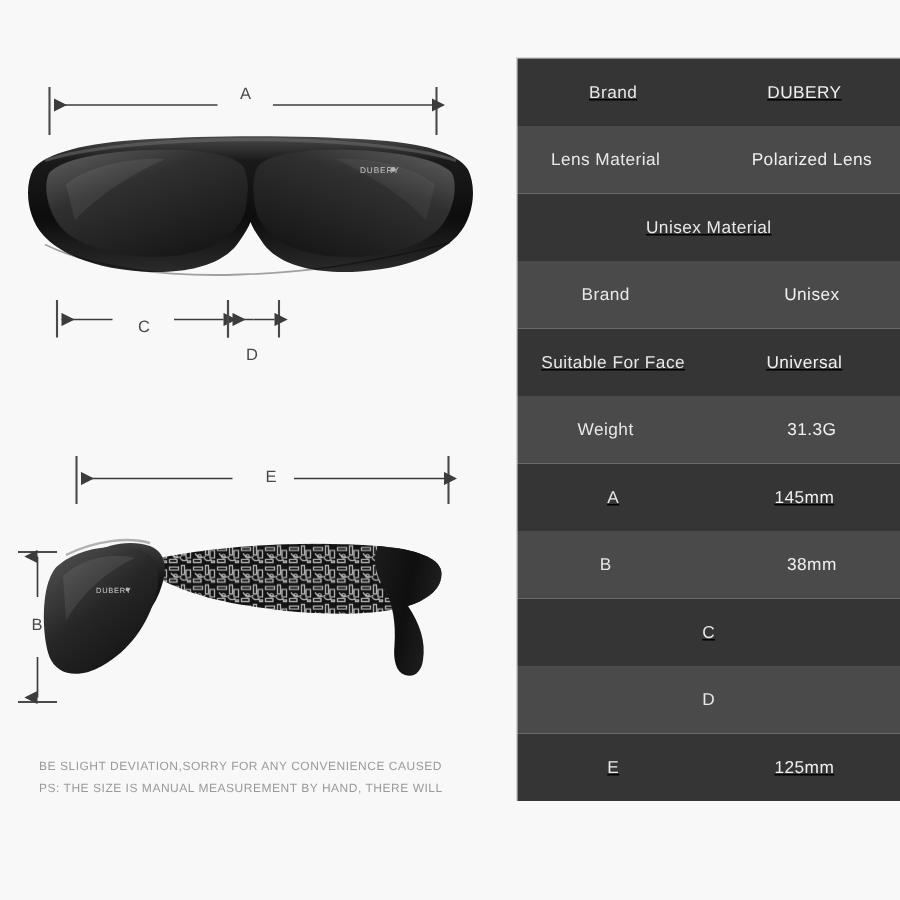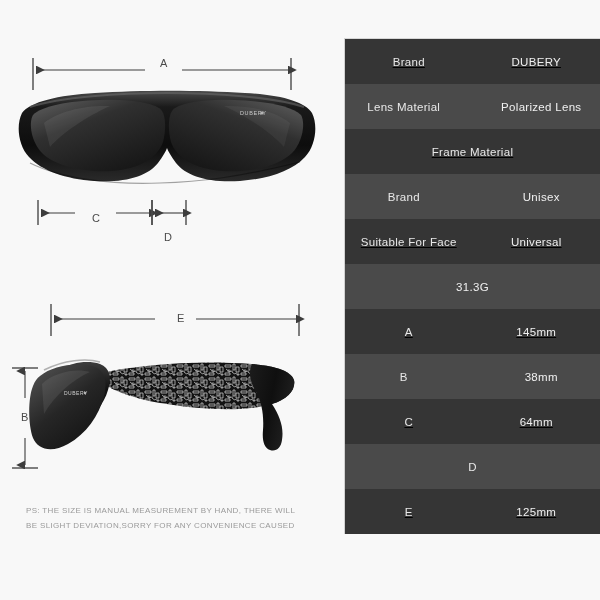--- a/index.html
+++ b/index.html
@@ -274,59 +274,59 @@
 
         <path d="M44,72 C64,62 86,60 100,64" fill="none" stroke="#6a6a6a" stroke-width="1.6" opacity="0.5"></path>
       </g>
     </svg>
 
     <div class="measure-label" style="left:177px;top:312px;">E</div>
 
     <div class="measure-label" style="left:21px;top:411px;">B</div>
 
     <div class="disclaimer">
+      <div>BE SLIGHT DEVIATION,SORRY FOR ANY CONVENIENCE CAUSED</div>
       <div>PS: THE SIZE IS MANUAL MEASUREMENT BY HAND, THERE WILL</div>
-      <div>BE SLIGHT DEVIATION,SORRY FOR ANY CONVENIENCE CAUSED</div>
     </div>
   </div>
 
   <div class="spec-table" id="spec-table">
       <div class="spec-row odd">
         <div class="spec-key">Brand</div>
         <div class="spec-val">DUBERY</div>
       </div>
       <div class="spec-row even">
         <div class="spec-key">Lens Material</div>
         <div class="spec-val">Polarized Lens</div>
       </div>
       <div class="spec-row odd">
-        <div class="spec-key">Frame Material</div>
+        <div class="spec-key">Unisex Material</div>
       </div>
       <div class="spec-row even">
         <div class="spec-key">Brand</div>
         <div class="spec-val">Unisex</div>
       </div>
       <div class="spec-row odd">
         <div class="spec-key">Suitable For Face</div>
         <div class="spec-val">Universal</div>
       </div>
       <div class="spec-row even">
+        <div class="spec-key">Weight</div>
         <div class="spec-val">31.3G</div>
       </div>
       <div class="spec-row odd">
         <div class="spec-key">A</div>
         <div class="spec-val">145mm</div>
       </div>
       <div class="spec-row even">
         <div class="spec-key">B</div>
         <div class="spec-val">38mm</div>
       </div>
       <div class="spec-row odd">
         <div class="spec-key">C</div>
-        <div class="spec-val">64mm</div>
       </div>
       <div class="spec-row even">
         <div class="spec-key">D</div>
       </div>
       <div class="spec-row odd">
         <div class="spec-key">E</div>
         <div class="spec-val">125mm</div>
       </div>
     </div>
 

